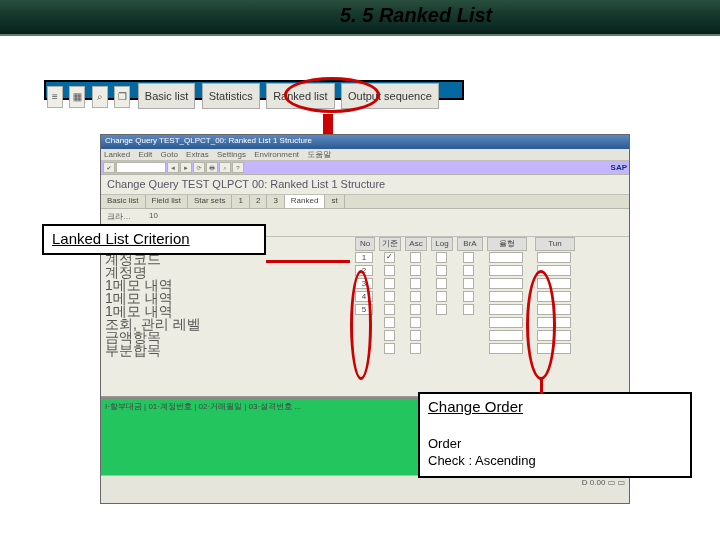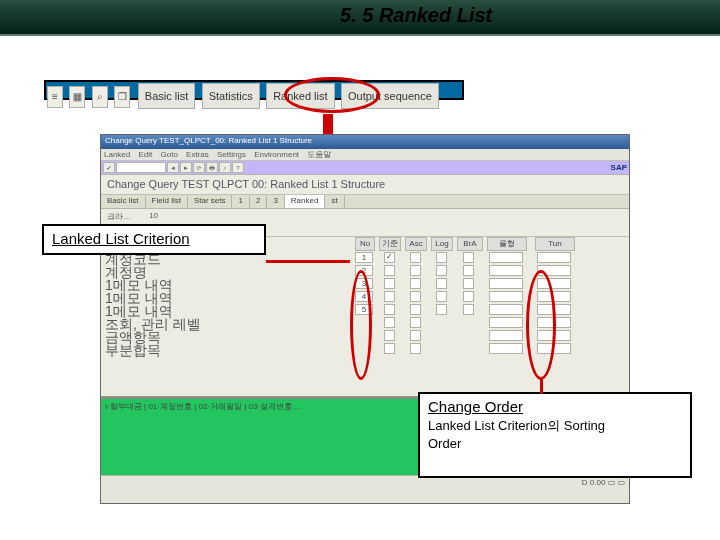--- a/index.html
+++ b/index.html
@@ -238,18 +238,18 @@
 <div class="oval grid2"></div>
 
 <div class="callout c1">
   <div class="h">Lanked List Criterion</div>
 </div>
 <div class="conn" style="left:266px;top:260px;width:84px"></div>
 
 <div class="callout c2">
   <div class="h">Change Order</div>
   <div class="b">
-    <span>Lanked List Criterion의 Sorting</span><br>
+    <br>
     <span>Order</span><br>
-    <br>
+    <span>Check    : Ascending</span><br>
   </div>
 </div>
 <div class="connv" style="left:540px;top:378px;height:16px"></div>
 
 </body></html>

